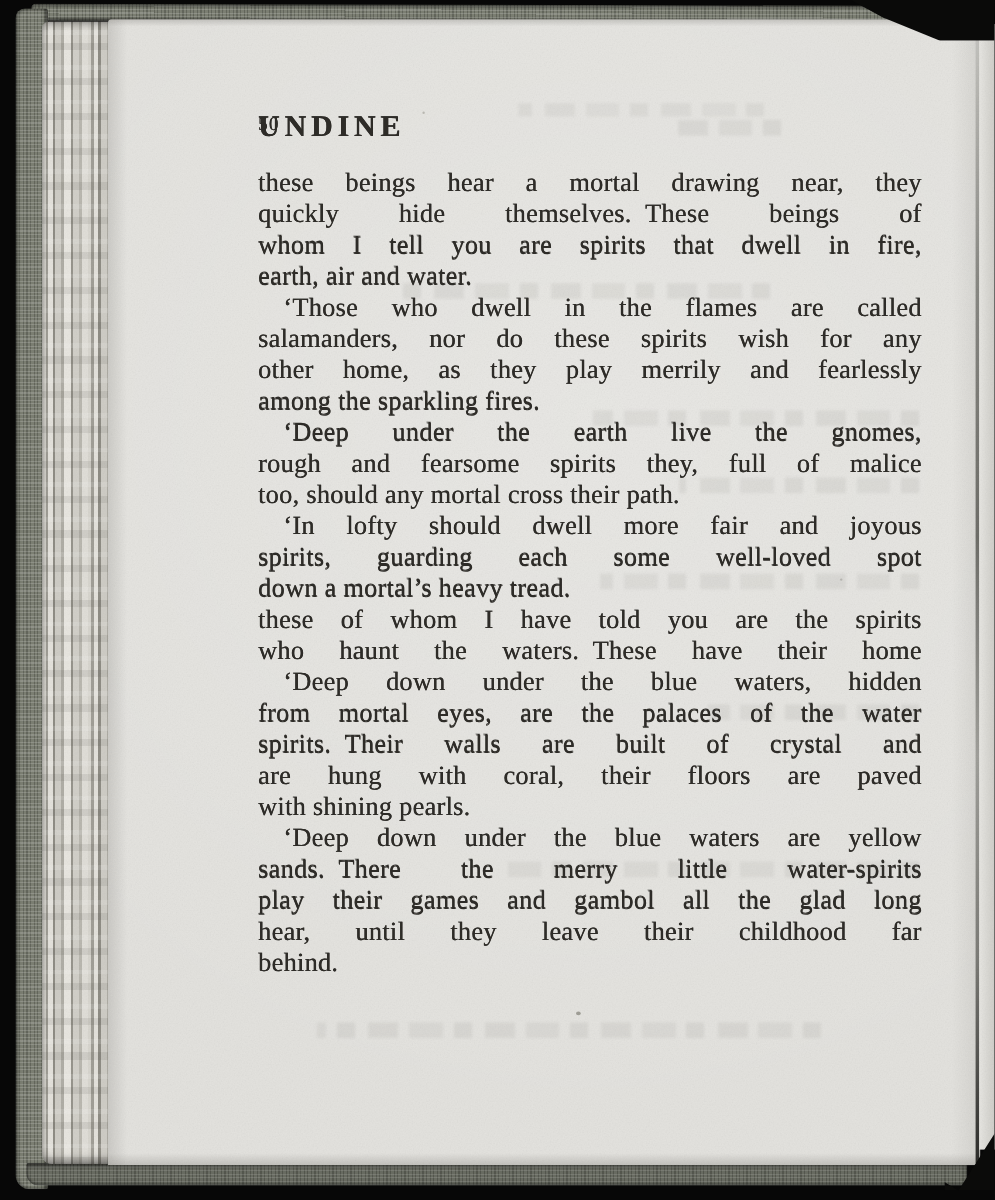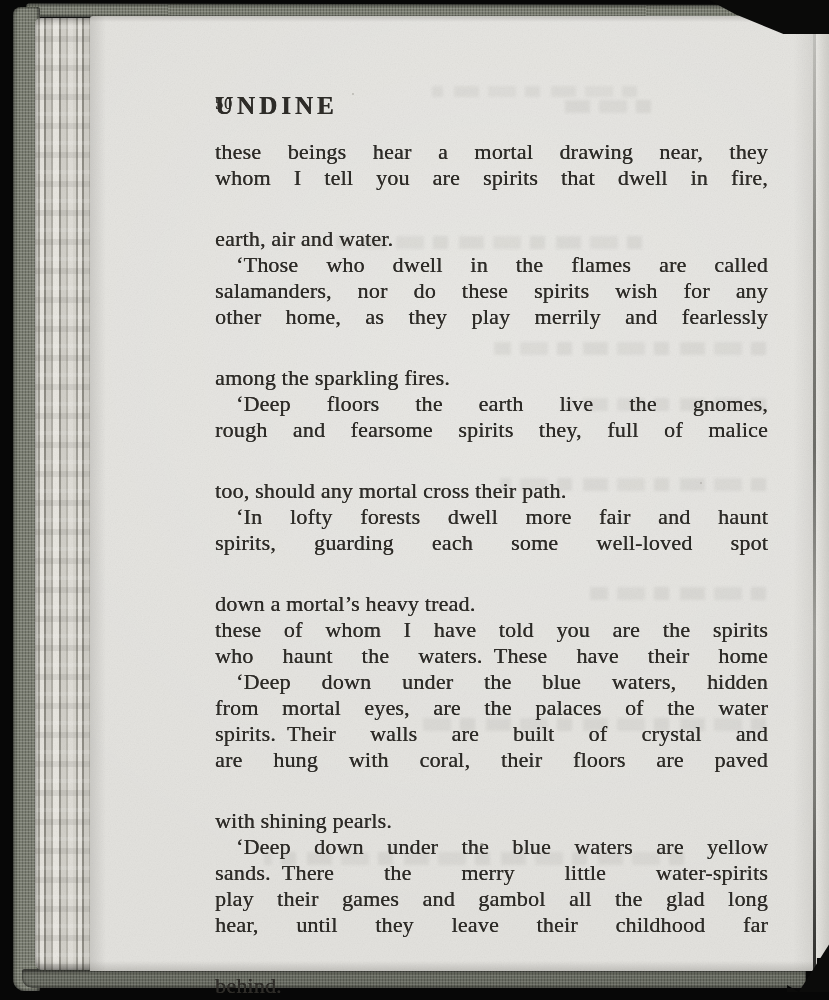--- a/index.html
+++ b/index.html
@@ -121,21 +121,21 @@
     font-size: 22px; line-height: 26px;
     letter-spacing: .2px;
     text-shadow: .25px .25px 0 currentColor;
   }
   .para { margin: 0; }
   .line {
     text-align: justify;
     text-align-last: justify;
     text-justify: inter-word;
   }
-  .line.last { text-align-last: left; margin-top: 35px; }
+  .line.last { text-align-last: left; }
   .line.indent { padding-left: 21px; font-family: Liberation Serif, serif; }
 
   
   .ghost {
     position: absolute; height: 13px;
     background: repeating-linear-gradient(90deg,
       rgba(104,102,95,.85) 0 15px, rgba(104,102,95,0) 15px 24px,
       rgba(104,102,95,.7) 24px 52px, rgba(104,102,95,0) 52px 61px,
       rgba(104,102,95,.8) 61px 86px, rgba(104,102,95,0) 86px 97px);
     opacity: .11;
@@ -189,36 +189,37 @@
   <div class="ghost g8"></div>
 
   <header class="running-head">
     <span class="folio">50</span>
     <span class="running-title">UNDINE</span>
   </header>
 
   <main class="text-block">
       <div class="para">
         <div class="line">these beings hear a mortal drawing near, they</div>
+        <div class="line">quickly hide themselves. These beings of</div>
         <div class="line">whom I tell you are spirits that dwell in fire,</div>
         <div class="line last">earth, air and water.</div>
       </div>
       <div class="para">
         <div class="line indent">‘Those who dwell in the flames are called</div>
         <div class="line">salamanders, nor do these spirits wish for any</div>
         <div class="line">other home, as they play merrily and fearlessly</div>
         <div class="line last">among the sparkling fires.</div>
       </div>
       <div class="para">
-        <div class="line indent">‘Deep floors the earth live the gnomes,</div>
+        <div class="line indent">‘Deep under the earth live the gnomes,</div>
         <div class="line">rough and fearsome spirits they, full of malice</div>
         <div class="line last">too, should any mortal cross their path.</div>
       </div>
       <div class="para">
-        <div class="line indent">‘In lofty forests dwell more fair and haunt</div>
+        <div class="line indent">‘In lofty should dwell more fair and joyous</div>
         <div class="line">spirits, guarding each some well-loved spot</div>
         <div class="line last">down a mortal’s heavy tread.</div>
       </div>
       <div class="para">
         <div class="line">these of whom I have told you are the spirits</div>
         <div class="line">who haunt the waters. These have their home</div>
       </div>
       <div class="para">
         <div class="line indent">‘Deep down under the blue waters, hidden</div>
         <div class="line">from mortal eyes, are the palaces of the water</div>

